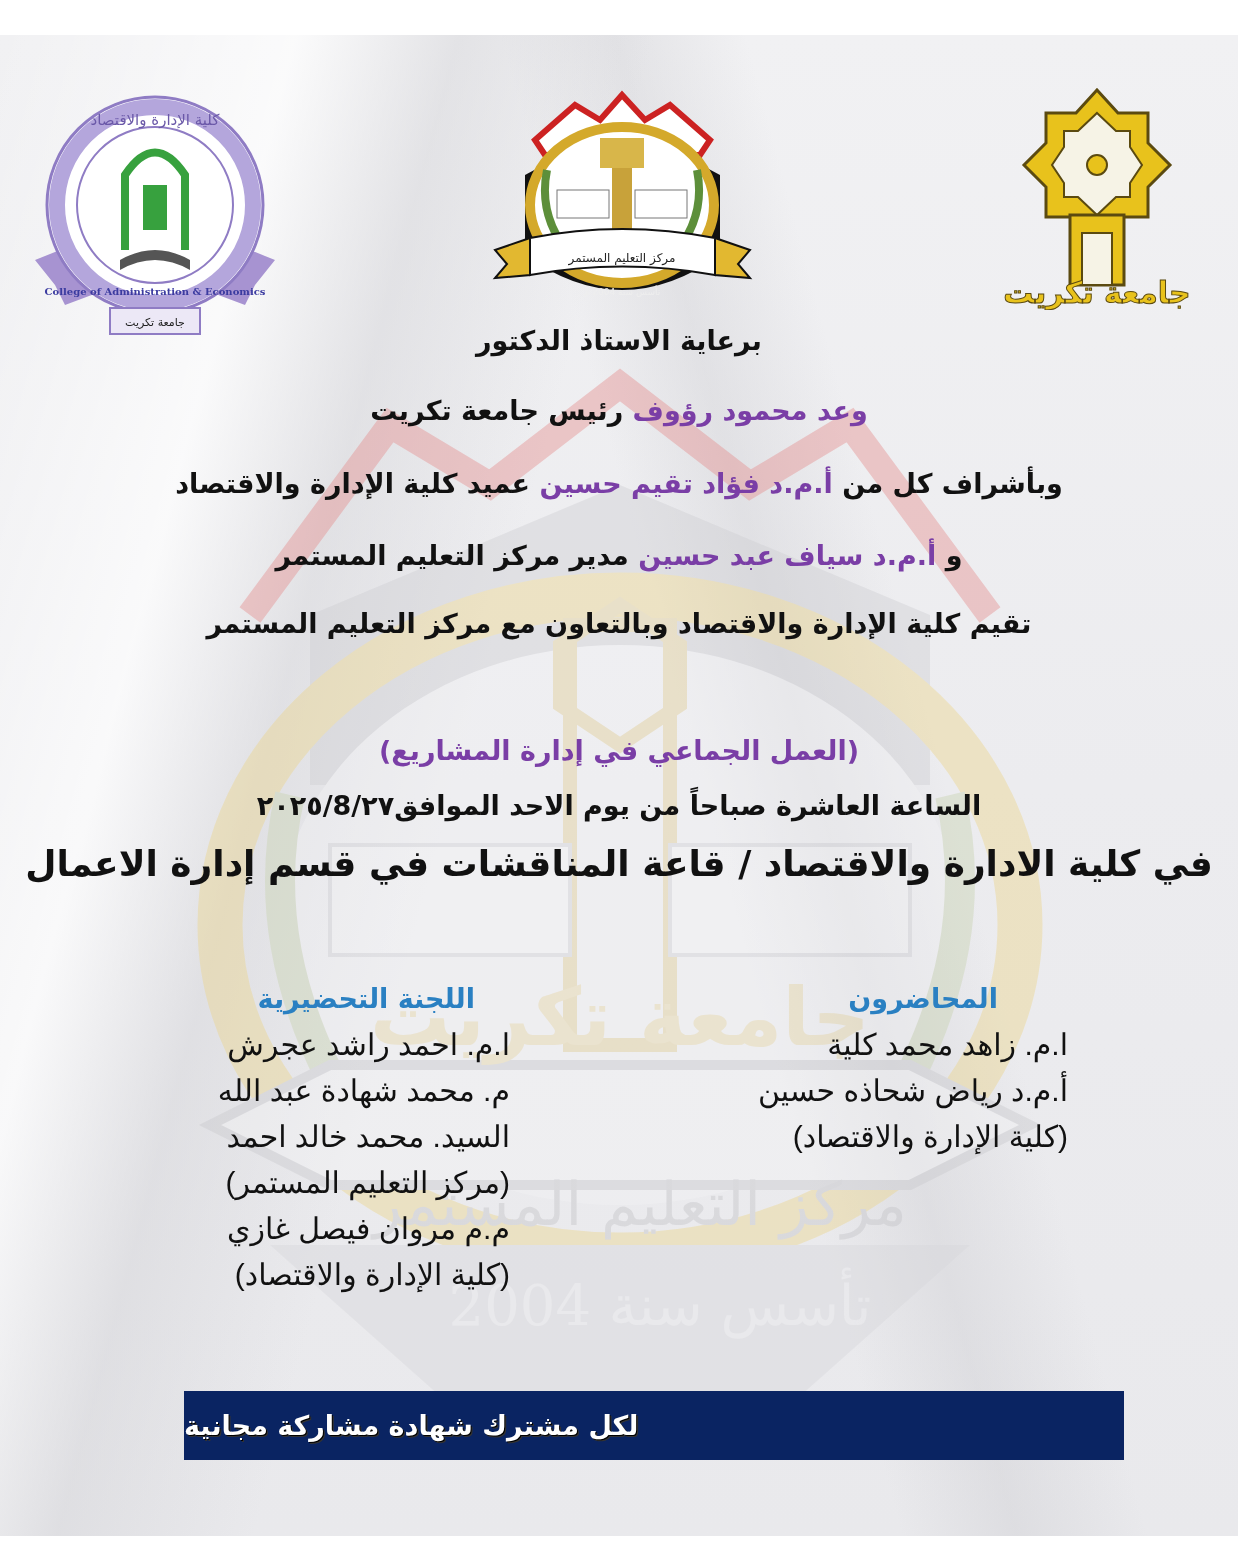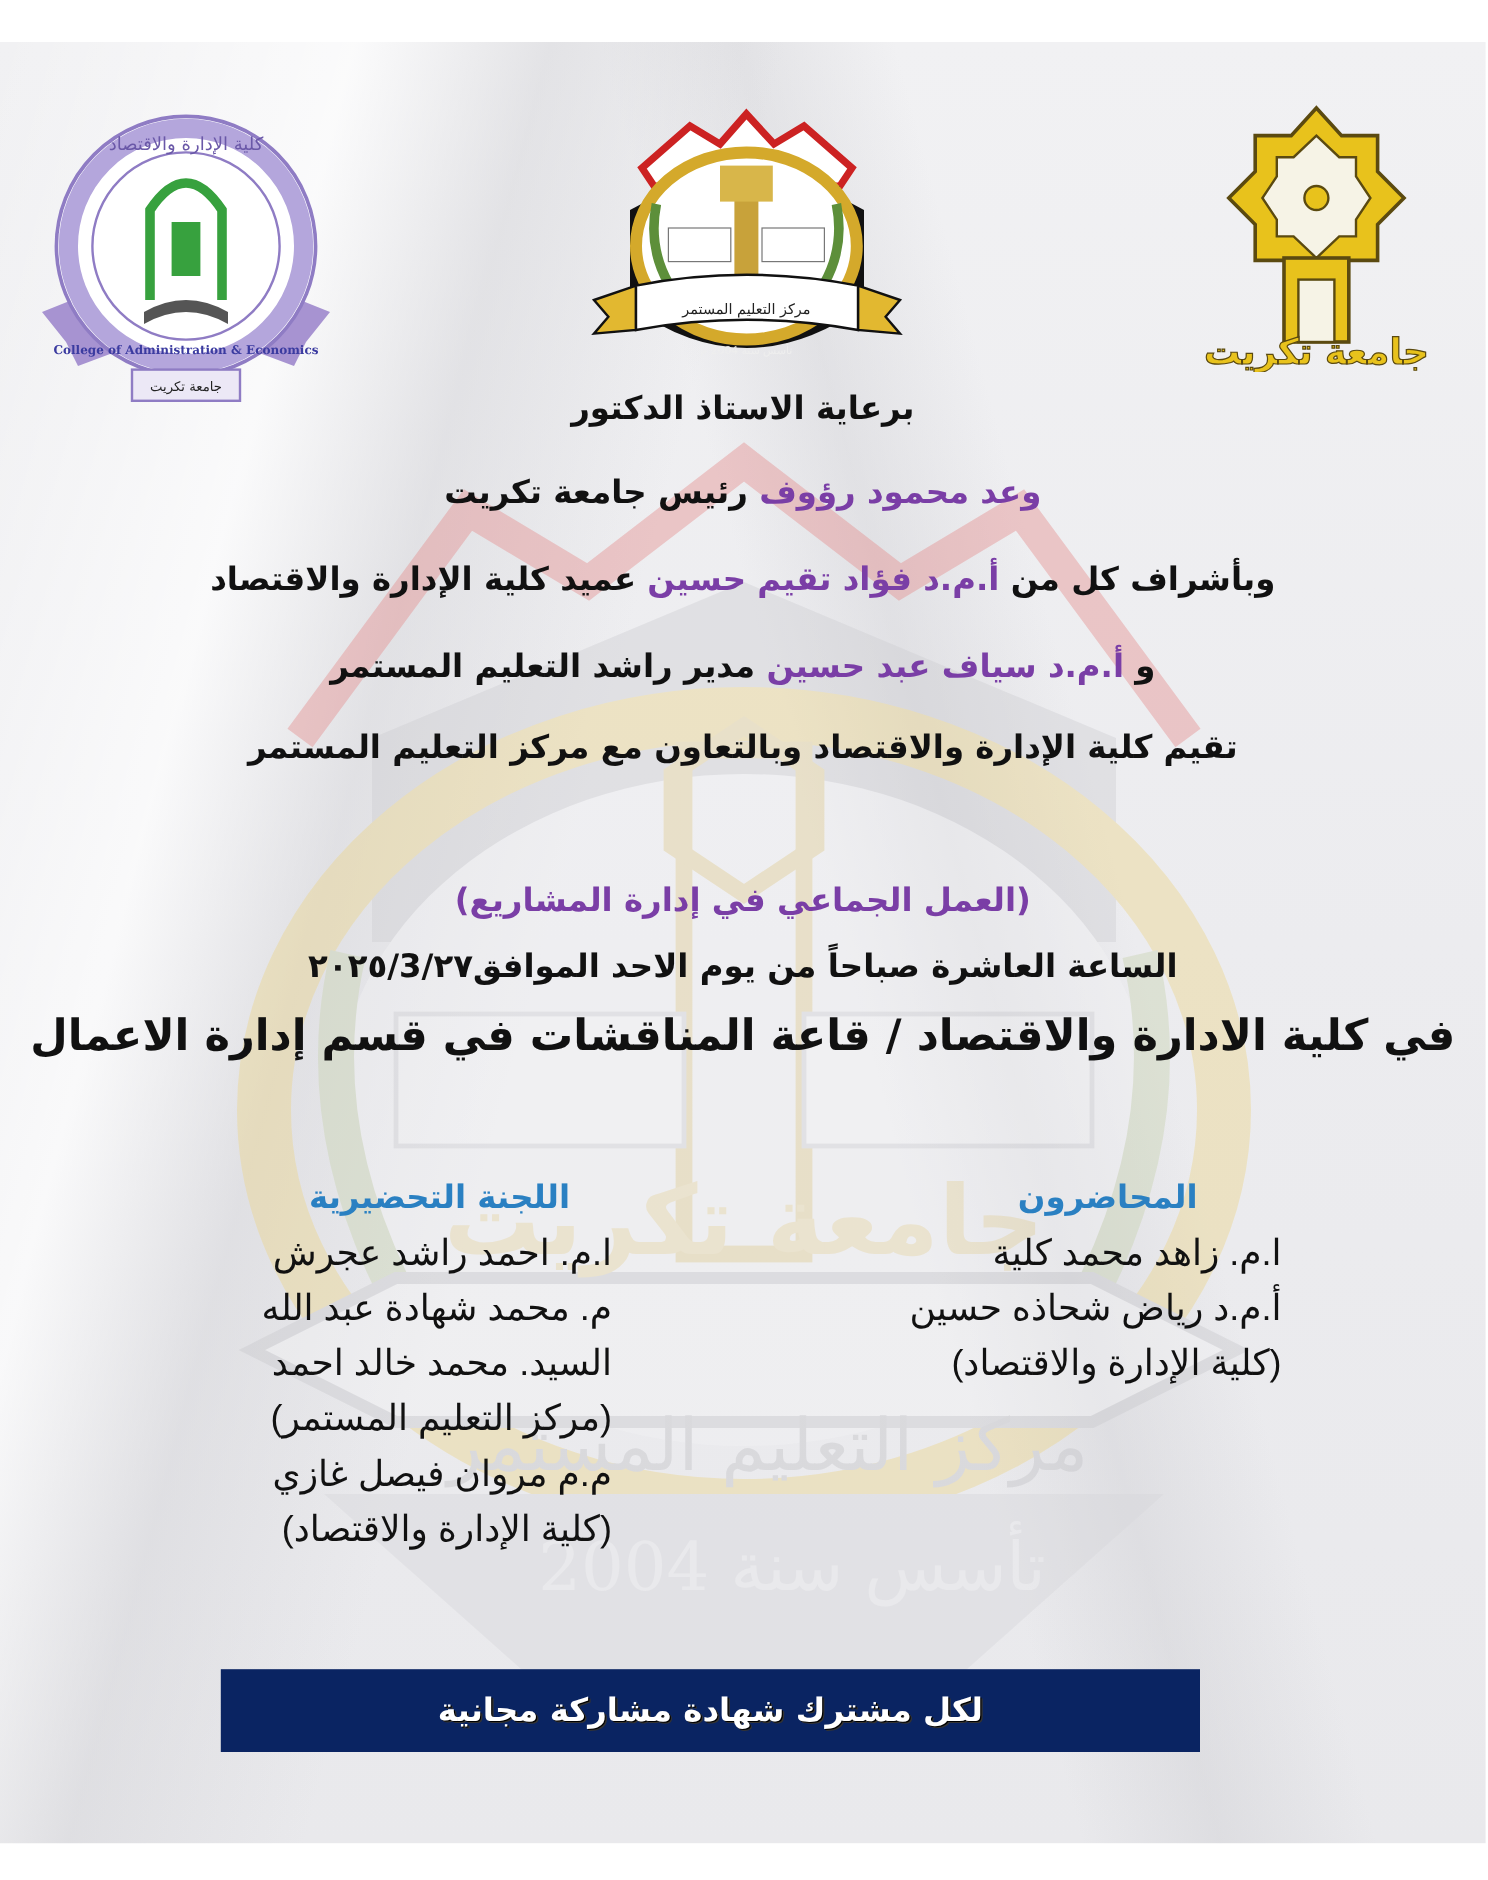--- a/index.html
+++ b/index.html
@@ -27,22 +27,22 @@
     
     .center-text { position: absolute; left: 0; width: 1238px; text-align: center; direction: rtl;
       font-family: "DejaVu Sans", sans-serif; font-weight: bold; color: #111; font-size: 27px; white-space: nowrap; }
     .purple { color: #7a3ea6; }
 
     .col { position: absolute; direction: rtl; text-align: right; font-family: "Liberation Sans", sans-serif; }
     .col .head { font-family: "DejaVu Sans", sans-serif; font-weight: bold; color: #2a80c2; font-size: 27px; margin-bottom: 8px; }
     .col .line { font-size: 30px; color: #111; line-height: 46px; white-space: nowrap; }
 
     .banner {
-      position: absolute; left: 184px; top: 1391px; width: 816px; height: 69px;
-      background: #0a2462; display: flex; align-items: center; justify-content: center;
+      position: absolute; left: 184px; top: 1391px; width: 940px; height: 69px;
+      background: #0a2462; display: flex; align-items: center; 
     }
     .banner span { color: #ffffff; font-family: "DejaVu Sans", sans-serif; font-weight: bold; font-size: 27px; direction: rtl;
       text-shadow: 1px 1px 0 #000, 2px 2px 0 #333; letter-spacing: 0.5px; }
   </style>
 </head>
 <body>
 
 <div class="poster">
 
   <svg class="wm" viewBox="0 0 860 1050">
@@ -113,26 +113,26 @@
     <span>رئيس جامعة تكريت</span>
   </div>
   <div class="center-text" style="top:433px;">
     <span>وبأشراف كل من</span>
     <span class="purple">أ.م.د فؤاد تقيم حسين</span>
     <span>عميد كلية الإدارة والاقتصاد</span>
   </div>
   <div class="center-text" style="top:505px;">
     <span>و</span>
     <span class="purple">أ.م.د سياف عبد حسين</span>
-    <span>مدير راشد التعليم المستمر</span>
+    <span>مدير مركز التعليم المستمر</span>
   </div>
 
   <div class="center-text" style="top:573px;">تقيم كلية الإدارة والاقتصاد وبالتعاون مع مركز التعليم المستمر</div>
   <div class="center-text purple" style="top:700px;">(العمل الجماعي في إدارة المشاريع)</div>
-  <div class="center-text" style="top:755px;">الساعة العاشرة صباحاً من يوم الاحد الموافق٢٠٢٥/3/٢٧</div>
+  <div class="center-text" style="top:755px;">الساعة العاشرة صباحاً من يوم الاحد الموافق٢٠٢٥/8/٢٧</div>
   <div class="center-text" style="top:808px; font-size:36px;">في كلية الادارة والاقتصاد / قاعة المناقشات في قسم إدارة الاعمال</div>
 
   <div class="col" style="right:170px; top:948px;">
     <div class="head" style="margin-right:70px;">المحاضرون</div>
     <div class="line">ا.م. زاهد محمد كلية</div>
     <div class="line">أ.م.د رياض شحاذه حسين</div>
     <div class="line">(كلية الإدارة والاقتصاد)</div>
   </div>
 
   <div class="col" style="right:728px; top:948px;">

